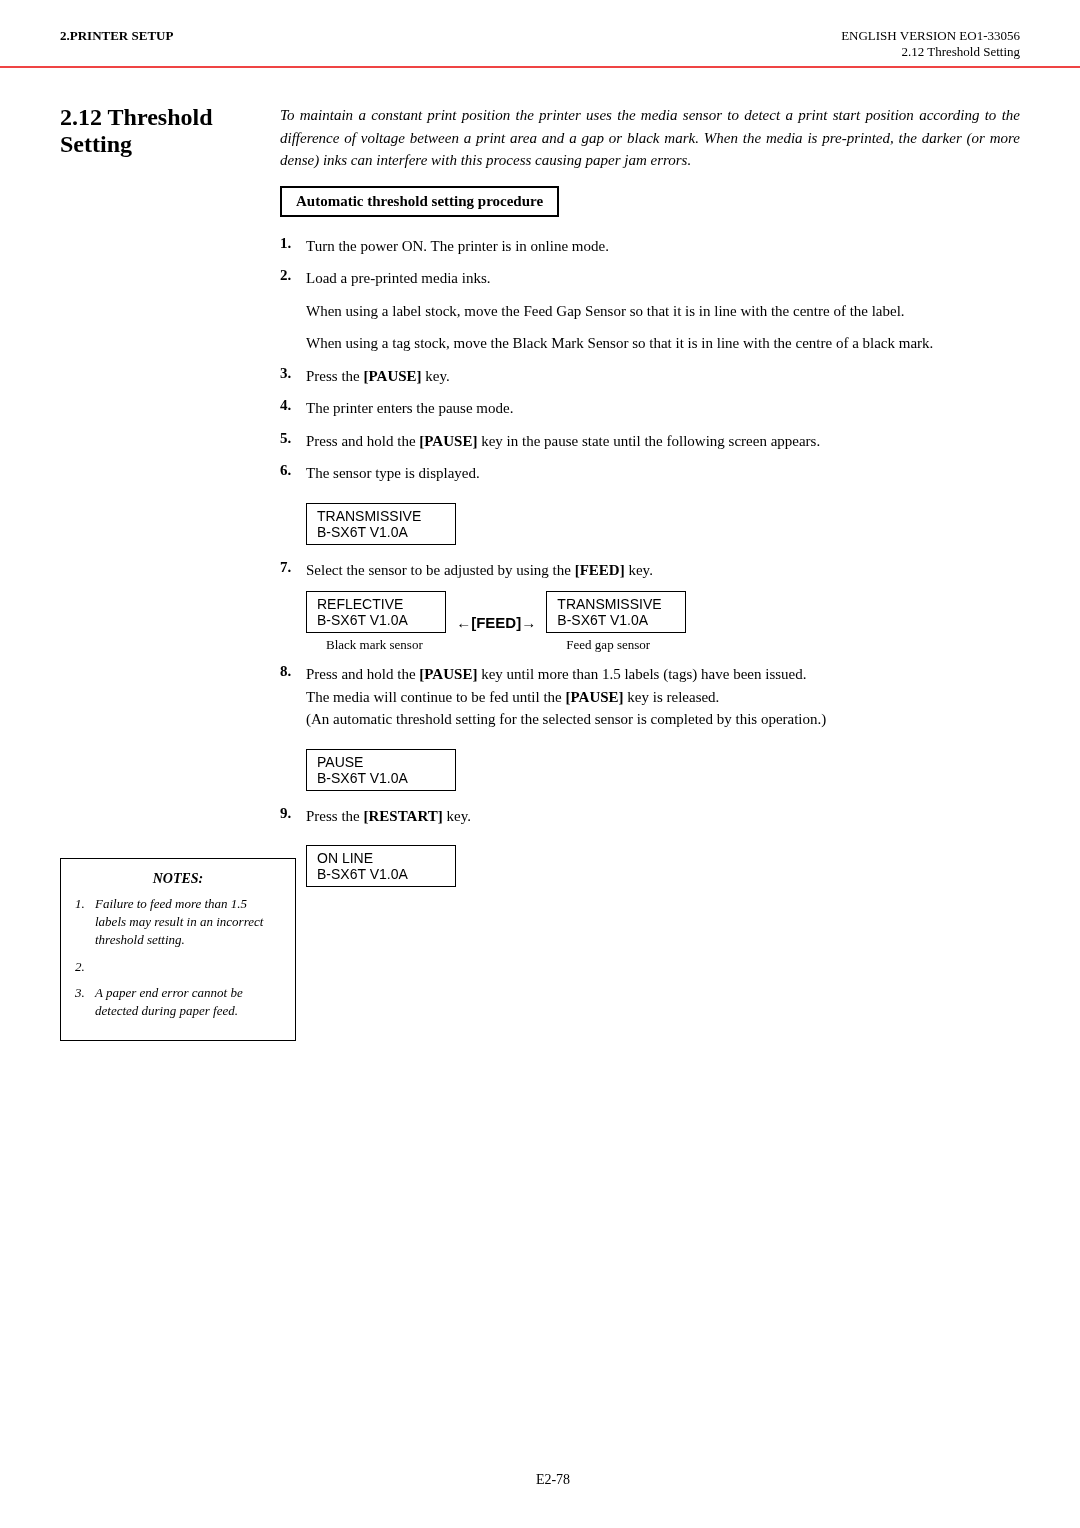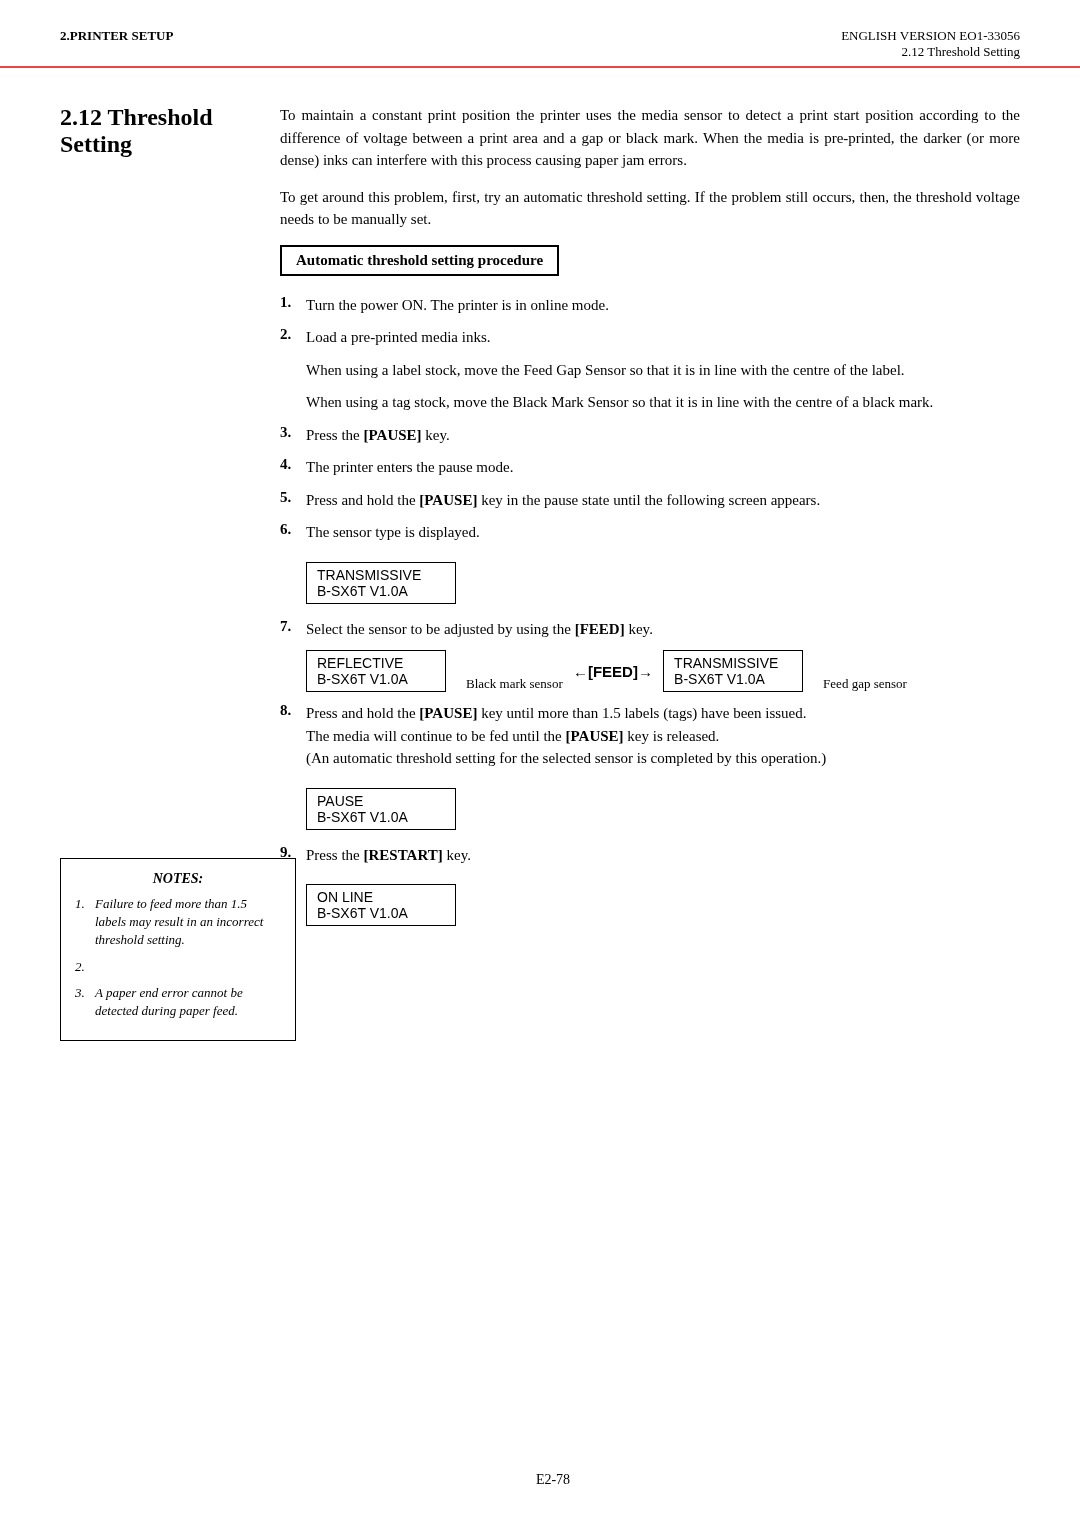--- a/index.html
+++ b/index.html
@@ -67,20 +67,21 @@
       font-weight: bold;
       margin-bottom: 18px;
     }
 
     
     .body-text {
       font-size: 15px;
       line-height: 1.5;
       margin-bottom: 14px;
       text-align: justify;
+      font-style: italic;
     }
 
     
     .auto-threshold-box {
       display: inline-block;
       border: 2px solid #000;
       padding: 5px 14px;
       font-weight: bold;
       font-size: 15px;
       margin-bottom: 18px;
@@ -162,21 +163,22 @@
       white-space: nowrap;
     }
     .feed-label {
       font-size: 13px;
       text-align: center;
       margin-top: 4px;
       margin-left: 20px;
     }
     .feed-col {
       display: flex;
-      align-items: flex-end;
+      flex-direction: column;
+      align-items: flex-start;
     }
 
     
     .notes-box {
       border: 1.5px solid #000;
       padding: 12px 14px;
       font-size: 13.5px;
       margin-top: 20px;
       width: 236px;
     }
@@ -252,21 +254,20 @@
             <span class="note-num">3.</span>
             <span>A paper end error cannot be detected during paper feed.</span>
           </li>
         </ol>
       </div>
     </div>
 
     <div class="right-col">
 
       <p class="body-text">To maintain a constant print position the printer uses the media sensor to detect a print start position according to the difference of voltage between a print area and a gap or black mark.  When the media is pre-printed, the darker (or more dense) inks can interfere with this process causing paper jam errors.</p>
-      <p class="body-text">To get around this problem, first, try an automatic threshold setting. If the problem still occurs, then, the threshold voltage needs to be manually set.</p>
 
       
       <div class="auto-threshold-box">Automatic threshold setting procedure</div>
 
       
       <ol class="numbered-list">
 
         
         <li class="numbered-item">
           <span class="num"><b>1.</b></span>

